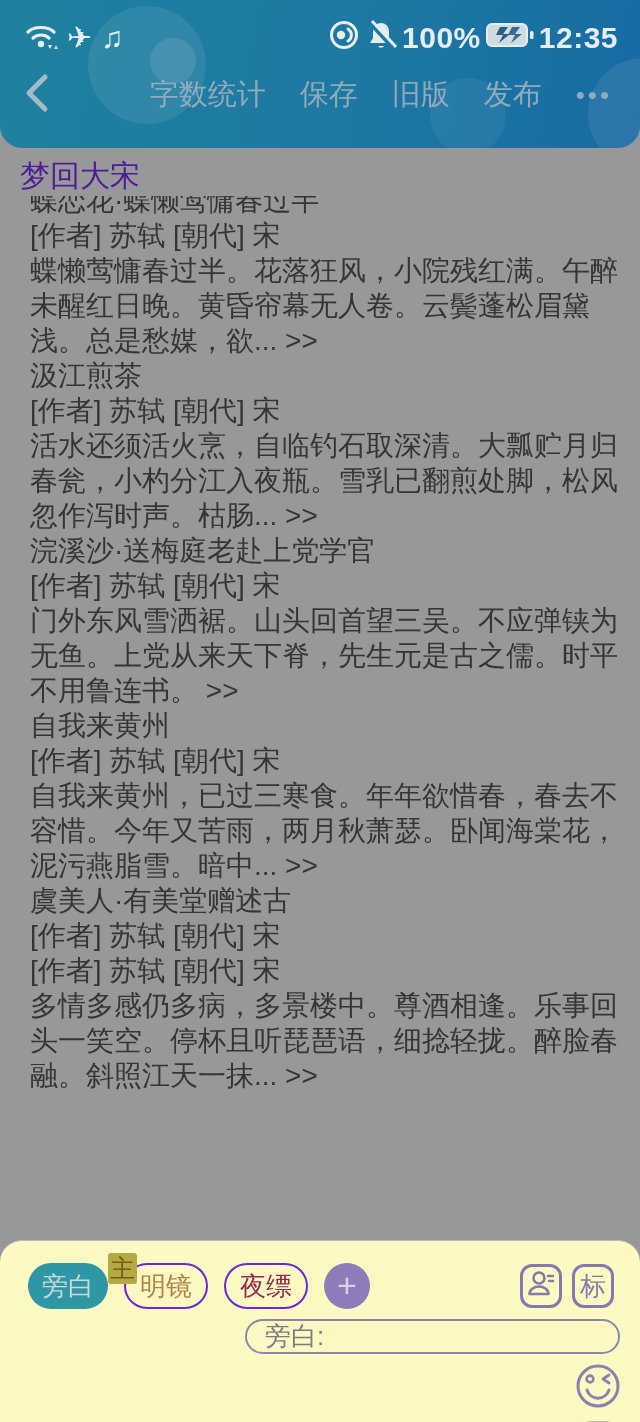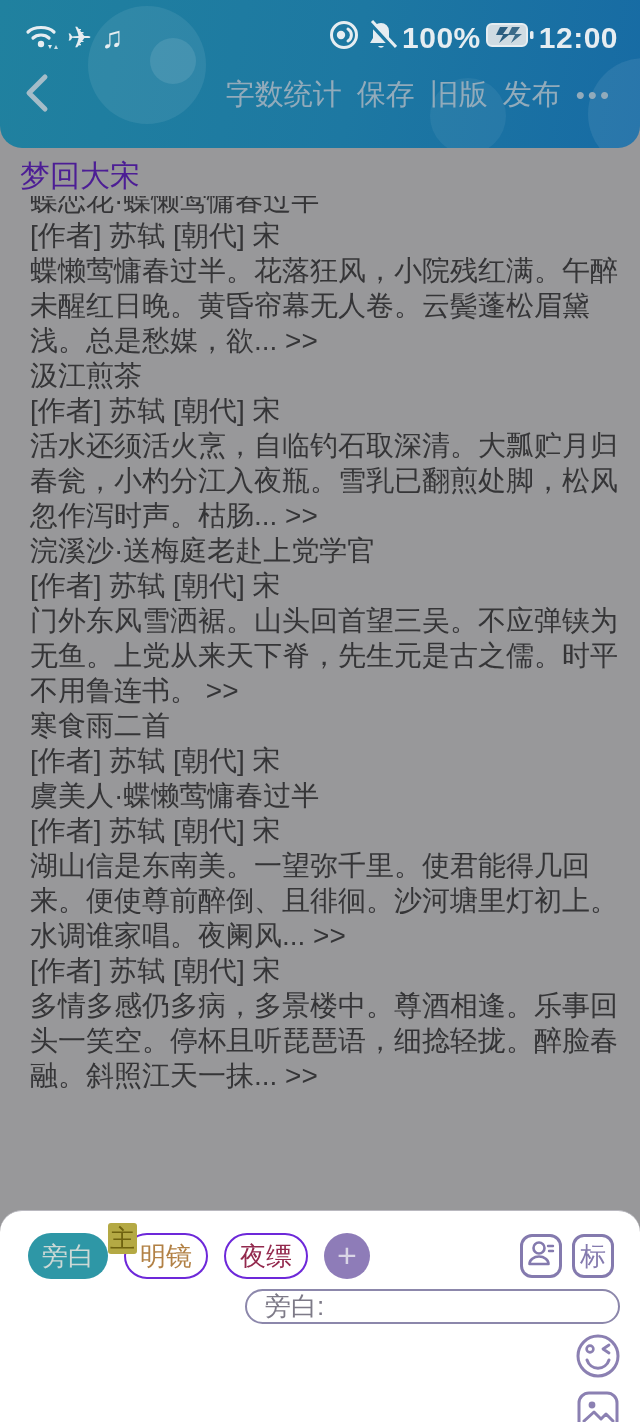--- a/index.html
+++ b/index.html
@@ -21,41 +21,41 @@
     height:60px; padding:16px 22px 0 24px; color:#e6edf1;
   }
   .sb-left{ display:flex; align-items:center; gap:9px; }
   .sb-right{ margin-left:auto; display:flex; align-items:center; gap:5px; font-size:30px; font-weight:bold; letter-spacing:0.5px; }
   .glyph-icon{ font-size:30px; line-height:1; color:#e6edf1; }
   .navbar{
     position:relative; display:flex; align-items:center;
     height:64px; padding:6px 28px 0 24px;
   }
   .back-btn{ width:40px; height:40px; display:flex; align-items:center; }
-  .nav-menu{ margin-left:auto; display:flex; align-items:center; gap:15px;
+  .nav-menu{ margin-left:auto; display:flex; align-items:center; gap:34px;
     color:#92abbb; font-size:29px; }
   .nav-item{ white-space:nowrap; }
   .more-dots{ font-size:26px; letter-spacing:3px; color:#92abbb; }
   
   .doc-title{
     position:absolute; top:156px; left:20px; right:20px;
     font-size:30px; color:#4c1d95; z-index:1;
   }
   .poem-list{
     position:absolute; top:196px; bottom:167px; left:0; right:0;
     overflow:hidden; padding:0 18px 0 30px;
     font-size:28px; line-height:35px; color:#353537;
     word-break:break-all; z-index:1;
   }
   .poem p{ margin:0; }
   .poem:first-child p:first-child{ margin-top:-13px; }
   
   .sheet{
-    position:absolute; left:0; right:0; bottom:0; height:212px;
-    background:#ffffff; border-radius:22px 22px 0 0;
+    position:absolute; left:0; right:0; bottom:0; height:182px;
+    background:#fef9c3; border-radius:22px 22px 0 0;
     border-top:1px solid #b9b8bf; z-index:6;
   }
   .roles-row{
     display:flex; align-items:center;
     padding:22px 26px 0 28px; gap:16px;
   }
   .pill{
     height:46px; display:flex; align-items:center; justify-content:center;
     padding:0 14px; border-radius:23px; font-size:26px; white-space:nowrap;
   }
@@ -141,21 +141,21 @@
         </span>
         <span>100%</span>
         <span>
           <svg width="48" height="28" viewBox="0 0 48 28">
             <rect x="1" y="3" width="40" height="22" rx="5" fill="#cfdbe2" stroke="#e6edf1" stroke-width="2"></rect>
             <path d="M14 6 l8 0 -5 7 7 0 -11 9 4 -8 -7 0 z" fill="#2b5e80"></path>
             <path d="M26 6 l8 0 -5 7 7 0 -11 9 4 -8 -7 0 z" fill="#2b5e80" opacity="0.9"></path>
             <rect x="44" y="10" width="3.5" height="8" rx="1.5" fill="#e6edf1"></rect>
           </svg>
         </span>
-        <span>12:00</span>
+        <span>12:35</span>
       </div>
     </div>
 
     <div class="navbar">
       <div class="back-btn">
         <span>
           <svg width="26" height="40" viewBox="0 0 26 40">
             <polyline points="21,4 5,20 21,36" fill="none" stroke="#a5bcc8" stroke-width="5" stroke-linecap="round" stroke-linejoin="round"></polyline>
           </svg>
         </span>
@@ -182,27 +182,27 @@
       <p>汲江煎茶</p>
       <p>[作者] 苏轼 [朝代] 宋</p>
       <p>活水还须活火烹，自临钓石取深清。大瓢贮月归春瓮，小杓分江入夜瓶。雪乳已翻煎处脚，松风忽作泻时声。枯肠... &gt;&gt;</p>
     </div>
     <div class="poem">
       <p>浣溪沙·送梅庭老赴上党学官</p>
       <p>[作者] 苏轼 [朝代] 宋</p>
       <p>门外东风雪洒裾。山头回首望三吴。不应弹铗为无鱼。上党从来天下脊，先生元是古之儒。时平不用鲁连书。 &gt;&gt;</p>
     </div>
     <div class="poem">
-      <p>寒食雨二首</p>
-      <p>[作者] 苏轼 [朝代] 宋</p>
-    </div>
-    <div class="poem">
-      <p>虞美人·蝶懒莺慵春过半</p>
-      <p>[作者] 苏轼 [朝代] 宋</p>
-      <p>湖山信是东南美。一望弥千里。使君能得几回来。便使尊前醉倒、且徘徊。沙河塘里灯初上。水调谁家唱。夜阑风... &gt;&gt;</p>
+      <p>自我来黄州</p>
+      <p>[作者] 苏轼 [朝代] 宋</p>
+      <p>自我来黄州，已过三寒食。年年欲惜春，春去不容惜。今年又苦雨，两月秋萧瑟。卧闻海棠花，泥污燕脂雪。暗中... &gt;&gt;</p>
+    </div>
+    <div class="poem">
+      <p>虞美人·有美堂赠述古</p>
+      <p>[作者] 苏轼 [朝代] 宋</p>
     </div>
     <div class="poem">
       <p>[作者] 苏轼 [朝代] 宋</p>
       <p>多情多感仍多病，多景楼中。尊酒相逢。乐事回头一笑空。停杯且听琵琶语，细捻轻拢。醉脸春融。斜照江天一抹... &gt;&gt;</p>
     </div>
   </div>
 
   <div class="sheet">
     <div class="roles-row">
       <div class="pill pill-filled">旁白</div>

